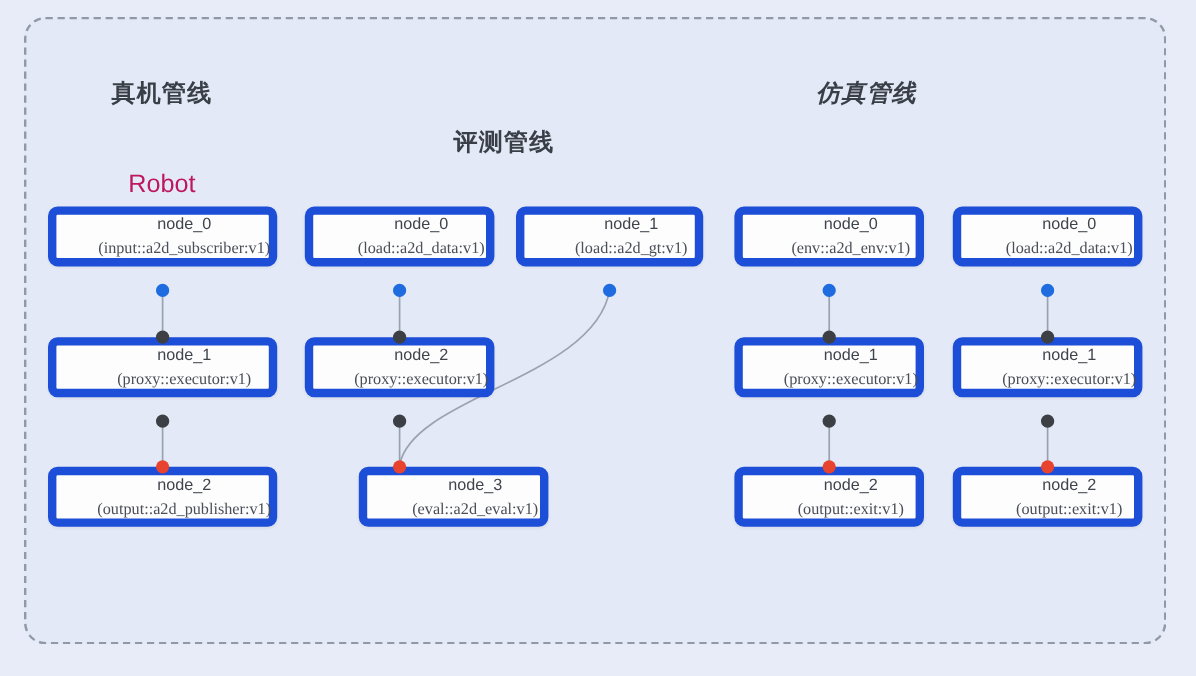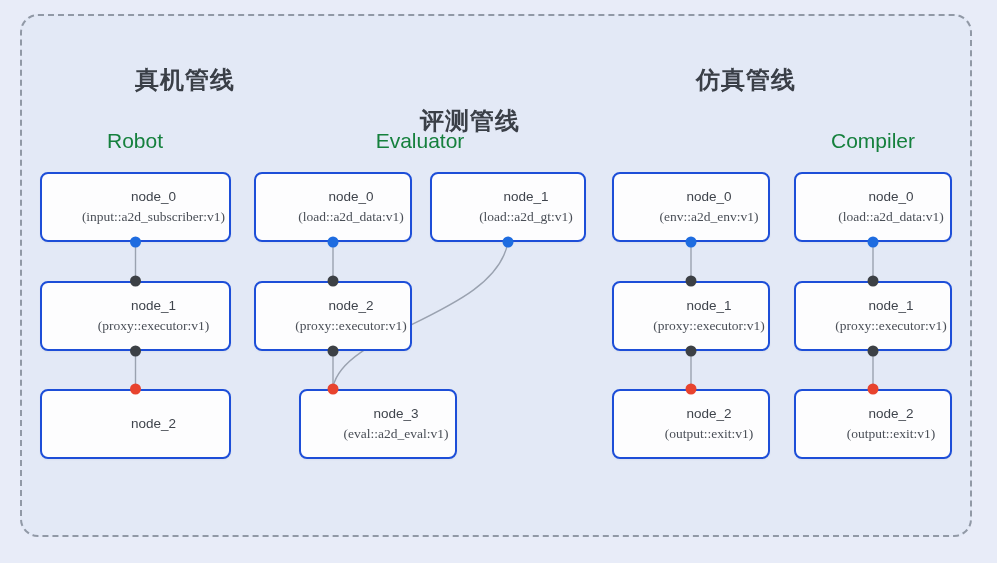--- a/index.html
+++ b/index.html
@@ -17,38 +17,38 @@
     position:absolute;
     left:20px;top:14px;
     width:948px;height:519px;
     border:2px dashed #9199a6;
     border-radius:18px;
     background:#e3e9f6;
   }
   .title-zh{
     position:absolute;
     width:200px;top:64px;
-    text-align:right;
-    font-size:24px;
+    text-align:center;
+    font-size:20px;
     font-weight:bold;
     color:#3a3f47;
     letter-spacing:1px;
   }
   .title-en{
     position:absolute;
-    width:220px;top:129px;
+    width:220px;top:142px;
     text-align:center;
     font-size:21px;
-    color:#15803d;
+    color:#be185d;
   }
   .node{
     position:absolute;
-    height:70px;
+    height:50px;
     background:#fdfdfe;
-    border:2px solid #1d4ed8;
+    border:7px solid #1d4ed8;
     border-radius:8px;
     box-shadow:0 1px 2px rgba(40,50,80,0.05);
     display:flex;
     flex-direction:column;
     align-items:center;
     justify-content:center;
     box-sizing:border-box;
     padding-left:36px;
   }
   .nname{
@@ -93,36 +93,35 @@
     <path d="M691,351 L691,389" stroke-width="1.4" stroke="#9aa2b0"></path>
 
     <path d="M873,242 L873,281" stroke-width="1.4" stroke="#9aa2b0"></path>
     <path d="M873,351 L873,389" stroke-width="1.4" stroke="#9aa2b0"></path>
   </svg>
 
   <div class="nodes-layer">
 
     <div class="title-zh" style="left:35px;">真机管线</div>
     <div class="title-zh" style="left:320px;margin-top:41px;">评测管线</div>
-    <div class="title-zh" style="left:596px;">仿真管线</div>
+    <div class="title-zh" style="left:622px;font-style:italic;">仿真管线</div>
 
     <div class="title-en" style="left:25px;">Robot</div>
-    <div class="title-en" style="left:310px;">Evaluator</div>
-    <div class="title-en" style="left:763px;">Compiler</div>
 
     <div class="node" style="left:40px;top:172px;width:191px;">
       <div class="nname">node_0</div>
       <div class="ntype">(input::a2d_subscriber:v1)</div>
     </div>
     <div class="node" style="left:40px;top:281px;width:191px;">
       <div class="nname">node_1</div>
       <div class="ntype">(proxy::executor:v1)</div>
     </div>
     <div class="node" style="left:40px;top:389px;width:191px;">
       <div class="nname">node_2</div>
+      <div class="ntype">(output::a2d_publisher:v1)</div>
     </div>
 
     <div class="node" style="left:254px;top:172px;width:158px;">
       <div class="nname">node_0</div>
       <div class="ntype">(load::a2d_data:v1)</div>
     </div>
     <div class="node" style="left:430px;top:172px;width:156px;">
       <div class="nname">node_1</div>
       <div class="ntype">(load::a2d_gt:v1)</div>
     </div>

